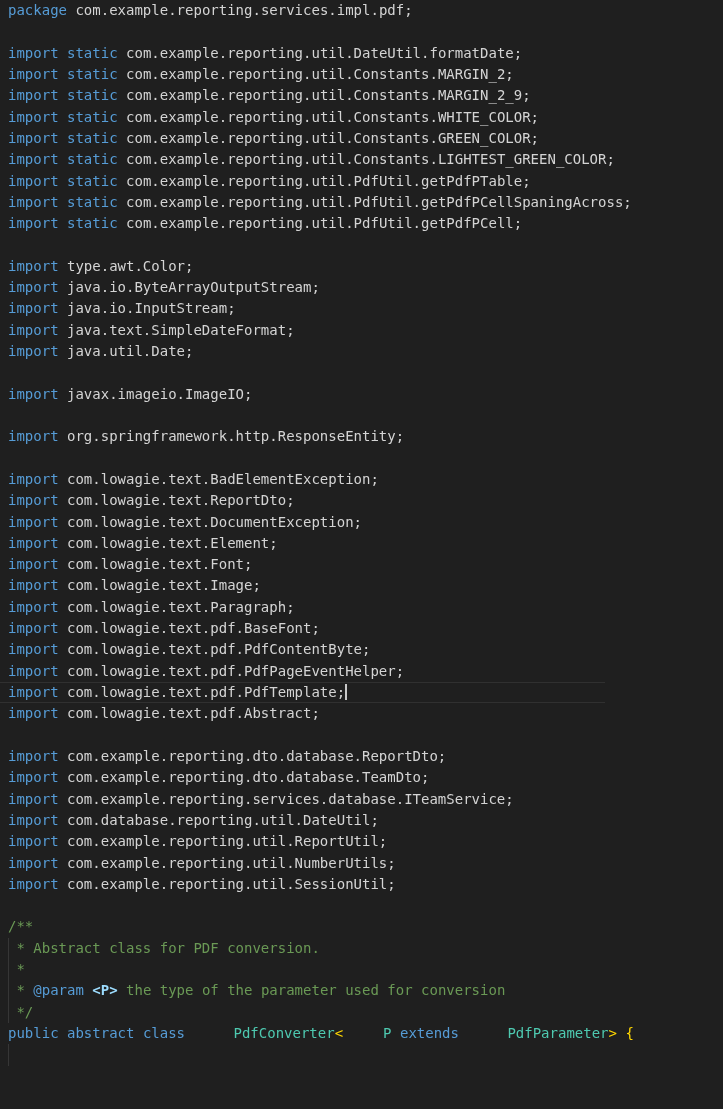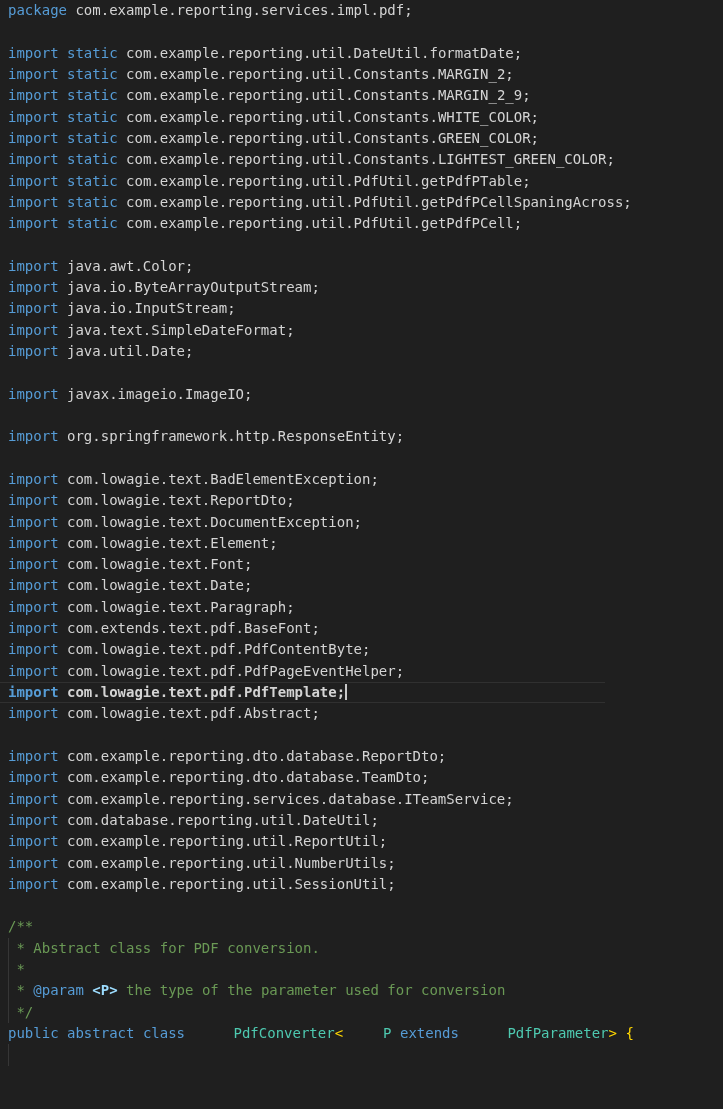--- a/index.html
+++ b/index.html
@@ -31,21 +31,20 @@
     height:21.327px;
     line-height:21.327px;
     box-sizing:border-box;
     padding-left:8px;
     white-space:pre;
   }
   .line.current{
     border-top:1px solid var(--line_highlight_border);
     border-bottom:1px solid var(--line_highlight_border);
     line-height:19.3px;
-    font-weight:bold;
   }
   .guide-bar{
     position:absolute;
     left:8px;top:0;bottom:0;
     width:1px;
     background:var(--indent_guide);
   }
   .tk-kw{color:var(--keyword);}
   .tk-pl{color:var(--foreground);}
   .tk-cm{color:var(--comment);}
@@ -69,38 +68,38 @@
     <div class="line"><span class="tk-kw">import</span><span class="tk-pl"> </span><span class="tk-kw">static</span><span class="tk-pl"> com.example.reporting.util.DateUtil.formatDate;</span></div>
     <div class="line"><span class="tk-kw">import</span><span class="tk-pl"> </span><span class="tk-kw">static</span><span class="tk-pl"> com.example.reporting.util.Constants.MARGIN_2;</span></div>
     <div class="line"><span class="tk-kw">import</span><span class="tk-pl"> </span><span class="tk-kw">static</span><span class="tk-pl"> com.example.reporting.util.Constants.MARGIN_2_9;</span></div>
     <div class="line"><span class="tk-kw">import</span><span class="tk-pl"> </span><span class="tk-kw">static</span><span class="tk-pl"> com.example.reporting.util.Constants.WHITE_COLOR;</span></div>
     <div class="line"><span class="tk-kw">import</span><span class="tk-pl"> </span><span class="tk-kw">static</span><span class="tk-pl"> com.example.reporting.util.Constants.GREEN_COLOR;</span></div>
     <div class="line"><span class="tk-kw">import</span><span class="tk-pl"> </span><span class="tk-kw">static</span><span class="tk-pl"> com.example.reporting.util.Constants.LIGHTEST_GREEN_COLOR;</span></div>
     <div class="line"><span class="tk-kw">import</span><span class="tk-pl"> </span><span class="tk-kw">static</span><span class="tk-pl"> com.example.reporting.util.PdfUtil.getPdfPTable;</span></div>
     <div class="line"><span class="tk-kw">import</span><span class="tk-pl"> </span><span class="tk-kw">static</span><span class="tk-pl"> com.example.reporting.util.PdfUtil.getPdfPCellSpaningAcross;</span></div>
     <div class="line"><span class="tk-kw">import</span><span class="tk-pl"> </span><span class="tk-kw">static</span><span class="tk-pl"> com.example.reporting.util.PdfUtil.getPdfPCell;</span></div>
     <div class="line"></div>
-    <div class="line"><span class="tk-kw">import</span><span class="tk-pl"> java.awt.Color;</span></div>
+    <div class="line"><span class="tk-kw">import</span><span class="tk-pl"> type.awt.Color;</span></div>
     <div class="line"><span class="tk-kw">import</span><span class="tk-pl"> java.io.ByteArrayOutputStream;</span></div>
     <div class="line"><span class="tk-kw">import</span><span class="tk-pl"> java.io.InputStream;</span></div>
     <div class="line"><span class="tk-kw">import</span><span class="tk-pl"> java.text.SimpleDateFormat;</span></div>
     <div class="line"><span class="tk-kw">import</span><span class="tk-pl"> java.util.Date;</span></div>
     <div class="line"></div>
     <div class="line"><span class="tk-kw">import</span><span class="tk-pl"> javax.imageio.ImageIO;</span></div>
     <div class="line"></div>
     <div class="line"><span class="tk-kw">import</span><span class="tk-pl"> org.springframework.http.ResponseEntity;</span></div>
     <div class="line"></div>
     <div class="line"><span class="tk-kw">import</span><span class="tk-pl"> com.lowagie.text.BadElementException;</span></div>
     <div class="line"><span class="tk-kw">import</span><span class="tk-pl"> com.lowagie.text.ReportDto;</span></div>
     <div class="line"><span class="tk-kw">import</span><span class="tk-pl"> com.lowagie.text.DocumentException;</span></div>
     <div class="line"><span class="tk-kw">import</span><span class="tk-pl"> com.lowagie.text.Element;</span></div>
     <div class="line"><span class="tk-kw">import</span><span class="tk-pl"> com.lowagie.text.Font;</span></div>
-    <div class="line"><span class="tk-kw">import</span><span class="tk-pl"> com.lowagie.text.Date;</span></div>
+    <div class="line"><span class="tk-kw">import</span><span class="tk-pl"> com.lowagie.text.Image;</span></div>
     <div class="line"><span class="tk-kw">import</span><span class="tk-pl"> com.lowagie.text.Paragraph;</span></div>
-    <div class="line"><span class="tk-kw">import</span><span class="tk-pl"> com.extends.text.pdf.BaseFont;</span></div>
+    <div class="line"><span class="tk-kw">import</span><span class="tk-pl"> com.lowagie.text.pdf.BaseFont;</span></div>
     <div class="line"><span class="tk-kw">import</span><span class="tk-pl"> com.lowagie.text.pdf.PdfContentByte;</span></div>
     <div class="line"><span class="tk-kw">import</span><span class="tk-pl"> com.lowagie.text.pdf.PdfPageEventHelper;</span></div>
     <div class="line current"><span class="tk-kw">import</span><span class="tk-pl"> com.lowagie.text.pdf.PdfTemplate;</span><span class="caret"></span></div>
     <div class="line"><span class="tk-kw">import</span><span class="tk-pl"> com.lowagie.text.pdf.Abstract;</span></div>
     <div class="line"></div>
     <div class="line"><span class="tk-kw">import</span><span class="tk-pl"> com.example.reporting.dto.database.ReportDto;</span></div>
     <div class="line"><span class="tk-kw">import</span><span class="tk-pl"> com.example.reporting.dto.database.TeamDto;</span></div>
     <div class="line"><span class="tk-kw">import</span><span class="tk-pl"> com.example.reporting.services.database.ITeamService;</span></div>
     <div class="line"><span class="tk-kw">import</span><span class="tk-pl"> com.database.reporting.util.DateUtil;</span></div>
     <div class="line"><span class="tk-kw">import</span><span class="tk-pl"> com.example.reporting.util.ReportUtil;</span></div>

